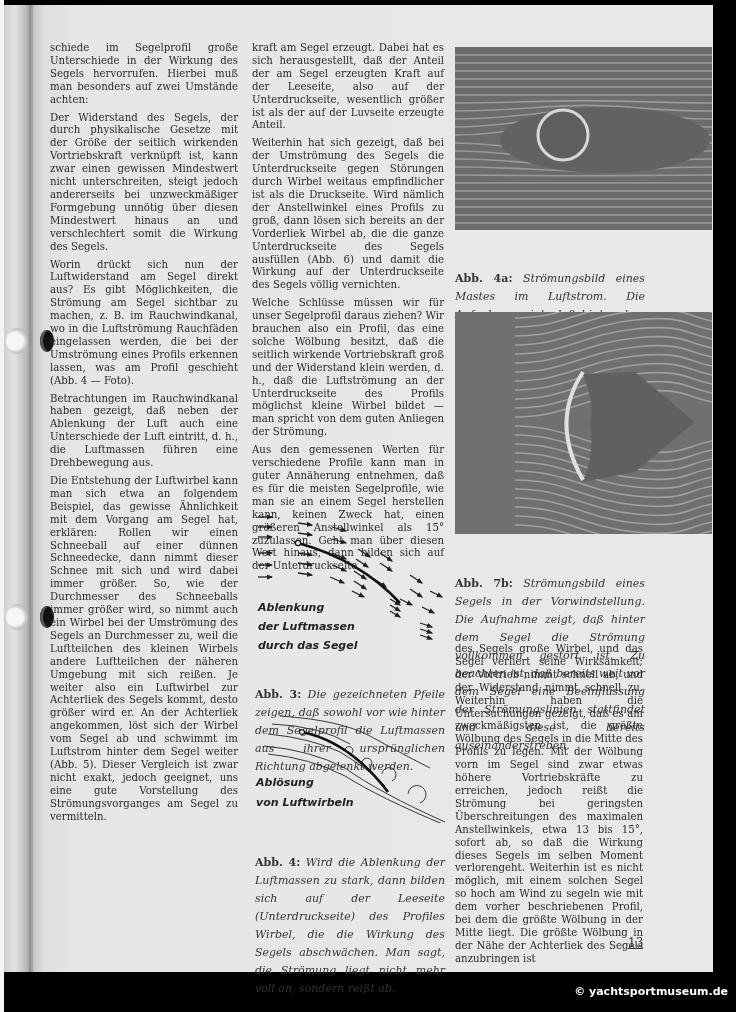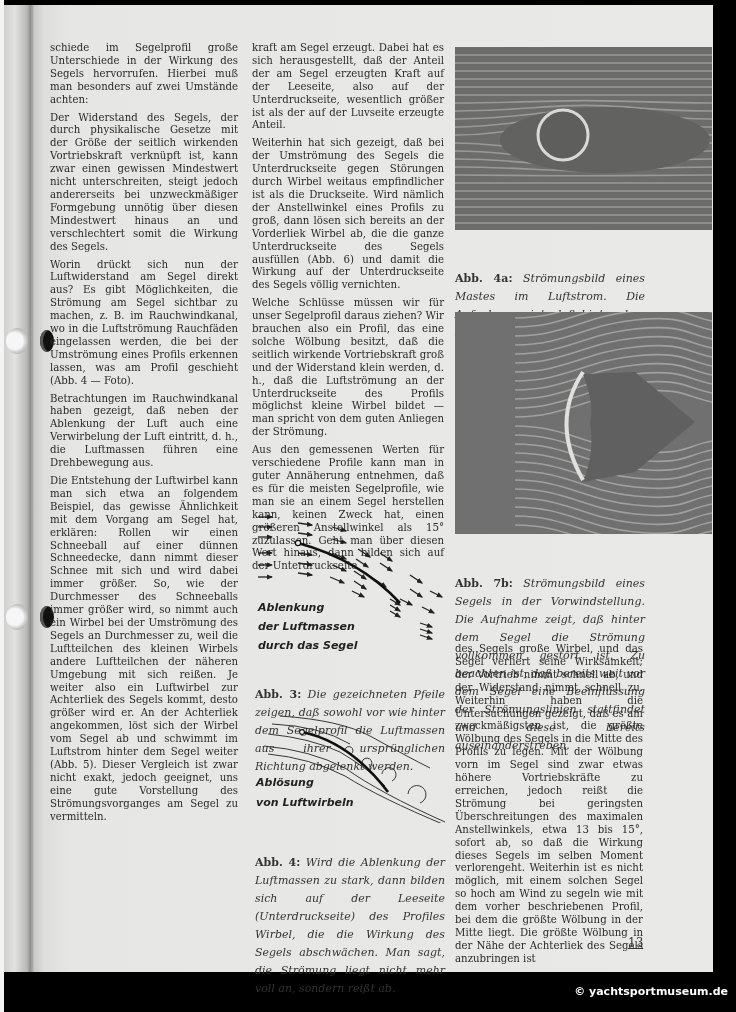--- a/index.html
+++ b/index.html
@@ -32,21 +32,21 @@
 <div class="spine"></div>
 <div class="hole" style="top:328px"></div>
 <div class="hole" style="top:604px"></div>
 <div class="ring" style="top:330px"></div>
 <div class="ring" style="top:606px"></div>
 
 <div class="col col1">
   <p>schiede im Segelprofil große Unterschiede in der Wirkung des Segels hervorrufen. Hierbei muß man besonders auf zwei Umstände achten:</p>
   <p>Der Widerstand des Segels, der durch physikalische Gesetze mit der Größe der seitlich wirkenden Vortriebskraft verknüpft ist, kann zwar einen gewissen Mindestwert nicht unterschreiten, steigt jedoch andererseits bei unzweckmäßiger Formgebung unnötig über diesen Mindestwert hinaus an und verschlechtert somit die Wirkung des Segels.</p>
   <p>Worin drückt sich nun der Luftwiderstand am Segel direkt aus? Es gibt Möglichkeiten, die Strömung am Segel sichtbar zu machen, z. B. im Rauchwindkanal, wo in die Luftströmung Rauchfäden eingelassen werden, die bei der Umströmung eines Profils erkennen lassen, was am Profil geschieht (Abb. 4 — Foto).</p>
-  <p>Betrachtungen im Rauchwindkanal haben gezeigt, daß neben der Ablenkung der Luft auch eine Verwirbelung der Luft eintritt, d. h., die Luftmassen führen eine Drehbewegung aus.</p>
+  <p>Betrachtungen im Rauchwindkanal haben gezeigt, daß neben der Ablenkung der Luft auch eine Unterschiede der Luft eintritt, d. h., die Luftmassen führen eine Drehbewegung aus.</p>
   <p>Die Entstehung der Luftwirbel kann man sich etwa an folgendem Beispiel, das gewisse Ähnlichkeit mit dem Vorgang am Segel hat, erklären: Rollen wir einen Schneeball auf einer dünnen Schneedecke, dann nimmt dieser Schnee mit sich und wird dabei immer größer. So, wie der Durchmesser des Schneeballs immer größer wird, so nimmt auch ein Wirbel bei der Umströmung des Segels an Durchmesser zu, weil die Luftteilchen des kleinen Wirbels andere Luftteilchen der näheren Umgebung mit sich reißen. Je weiter also ein Luftwirbel zur Achterliek des Segels kommt, desto größer wird er. An der Achterliek angekommen, löst sich der Wirbel vom Segel ab und schwimmt im Luftstrom hinter dem Segel weiter (Abb. 5). Dieser Vergleich ist zwar nicht exakt, jedoch geeignet, uns eine gute Vorstellung des Strömungsvorganges am Segel zu vermitteln.</p>
 
 </div>
 
 <div class="col col2">
   <p>kraft am Segel erzeugt. Dabei hat es sich herausgestellt, daß der Anteil der am Segel erzeugten Kraft auf der Leeseite, also auf der Unterdruckseite, wesentlich größer ist als der auf der Luvseite erzeugte Anteil.</p>
   <p>Weiterhin hat sich gezeigt, daß bei der Umströmung des Segels die Unterdruckseite gegen Störungen durch Wirbel weitaus empfindlicher ist als die Druckseite. Wird nämlich der Anstellwinkel eines Profils zu groß, dann lösen sich bereits an der Vorderliek Wirbel ab, die die ganze Unterdruckseite des Segels ausfüllen (Abb. 6) und damit die Wirkung auf der Unterdruckseite des Segels völlig vernichten.</p>
   <p>Welche Schlüsse müssen wir für unser Segelprofil daraus ziehen? Wir brauchen also ein Profil, das eine solche Wölbung besitzt, daß die seitlich wirkende Vortriebskraft groß und der Widerstand klein werden, d. h., daß die Luftströmung an der Unterdruckseite des Profils möglichst kleine Wirbel bildet — man spricht von dem guten Anliegen der Strömung.</p>
   <p>Aus den gemessenen Werten für verschiedene Profile kann man in guter Annäherung entnehmen, daß es für die meisten Segelprofile, wie man sie an einem Segel herstellen kann, keinen Zweck hat, einen größeren Anstellwinkel als 15° zuzulassen. Geht man über diesen Wert hinaus, dann bilden sich auf der Unterdruckseite</p>
 </div>

